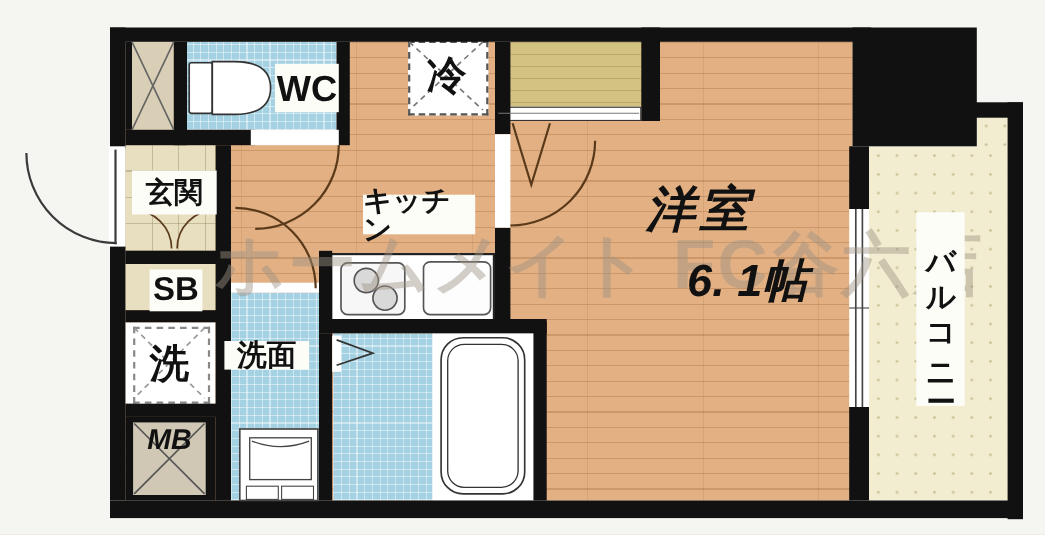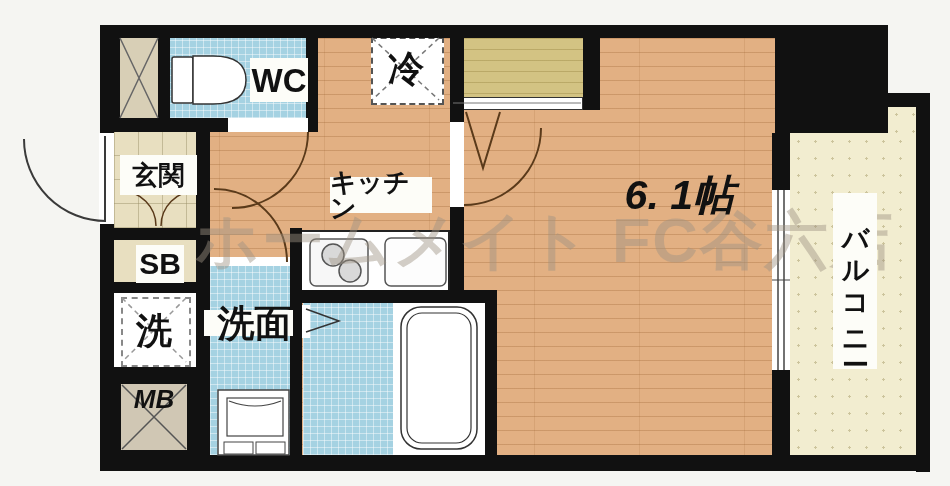--- a/index.html
+++ b/index.html
@@ -135,21 +135,22 @@
     <line x1="453" y1="103" x2="581" y2="103" stroke="#777" stroke-width="1"></line>
   </svg>
 
   <div id="watermark">ホームメイト FC谷六店</div>
 
   <div class="label" style="left:250px;top:58px;width:58px;height:44px;font-size:33px;">WC</div>
   <div class="label" style="left:120px;top:155px;width:77px;height:40px;font-size:26px;">玄関</div>
   <div class="label" style="left:136px;top:245px;width:48px;height:38px;font-size:30px;">SB</div>
   <div class="label nobg" style="left:132px;top:308px;width:44px;height:46px;font-size:36px;">洗</div>
   <div class="label nobg" style="left:124px;top:379px;width:60px;height:40px;font-size:26px;font-style:italic;">MB</div>
-  <div class="label" style="left:204px;top:310px;width:77px;height:26px;font-size:37px;padding-left:12px;">洗面</div>
+  <div class="label" style="left:204px;top:310px;width:77px;height:26px;font-size:27px;">洗面</div>
   <div class="label" style="left:330px;top:177px;width:102px;height:36px;font-size:26px;">キッチン</div>
   <div class="label nobg" style="left:385px;top:47px;width:42px;height:44px;font-size:36px;">冷</div>
   <div id="room-title">
+    <div class="rn">洋室</div>
     <div class="rs">6. 1帖</div>
   </div>
   <div class="label vtext" style="left:833px;top:193px;width:44px;height:176px;font-size:27px;">バルコニー</div>
 
 </div>
 
 </body></html>

